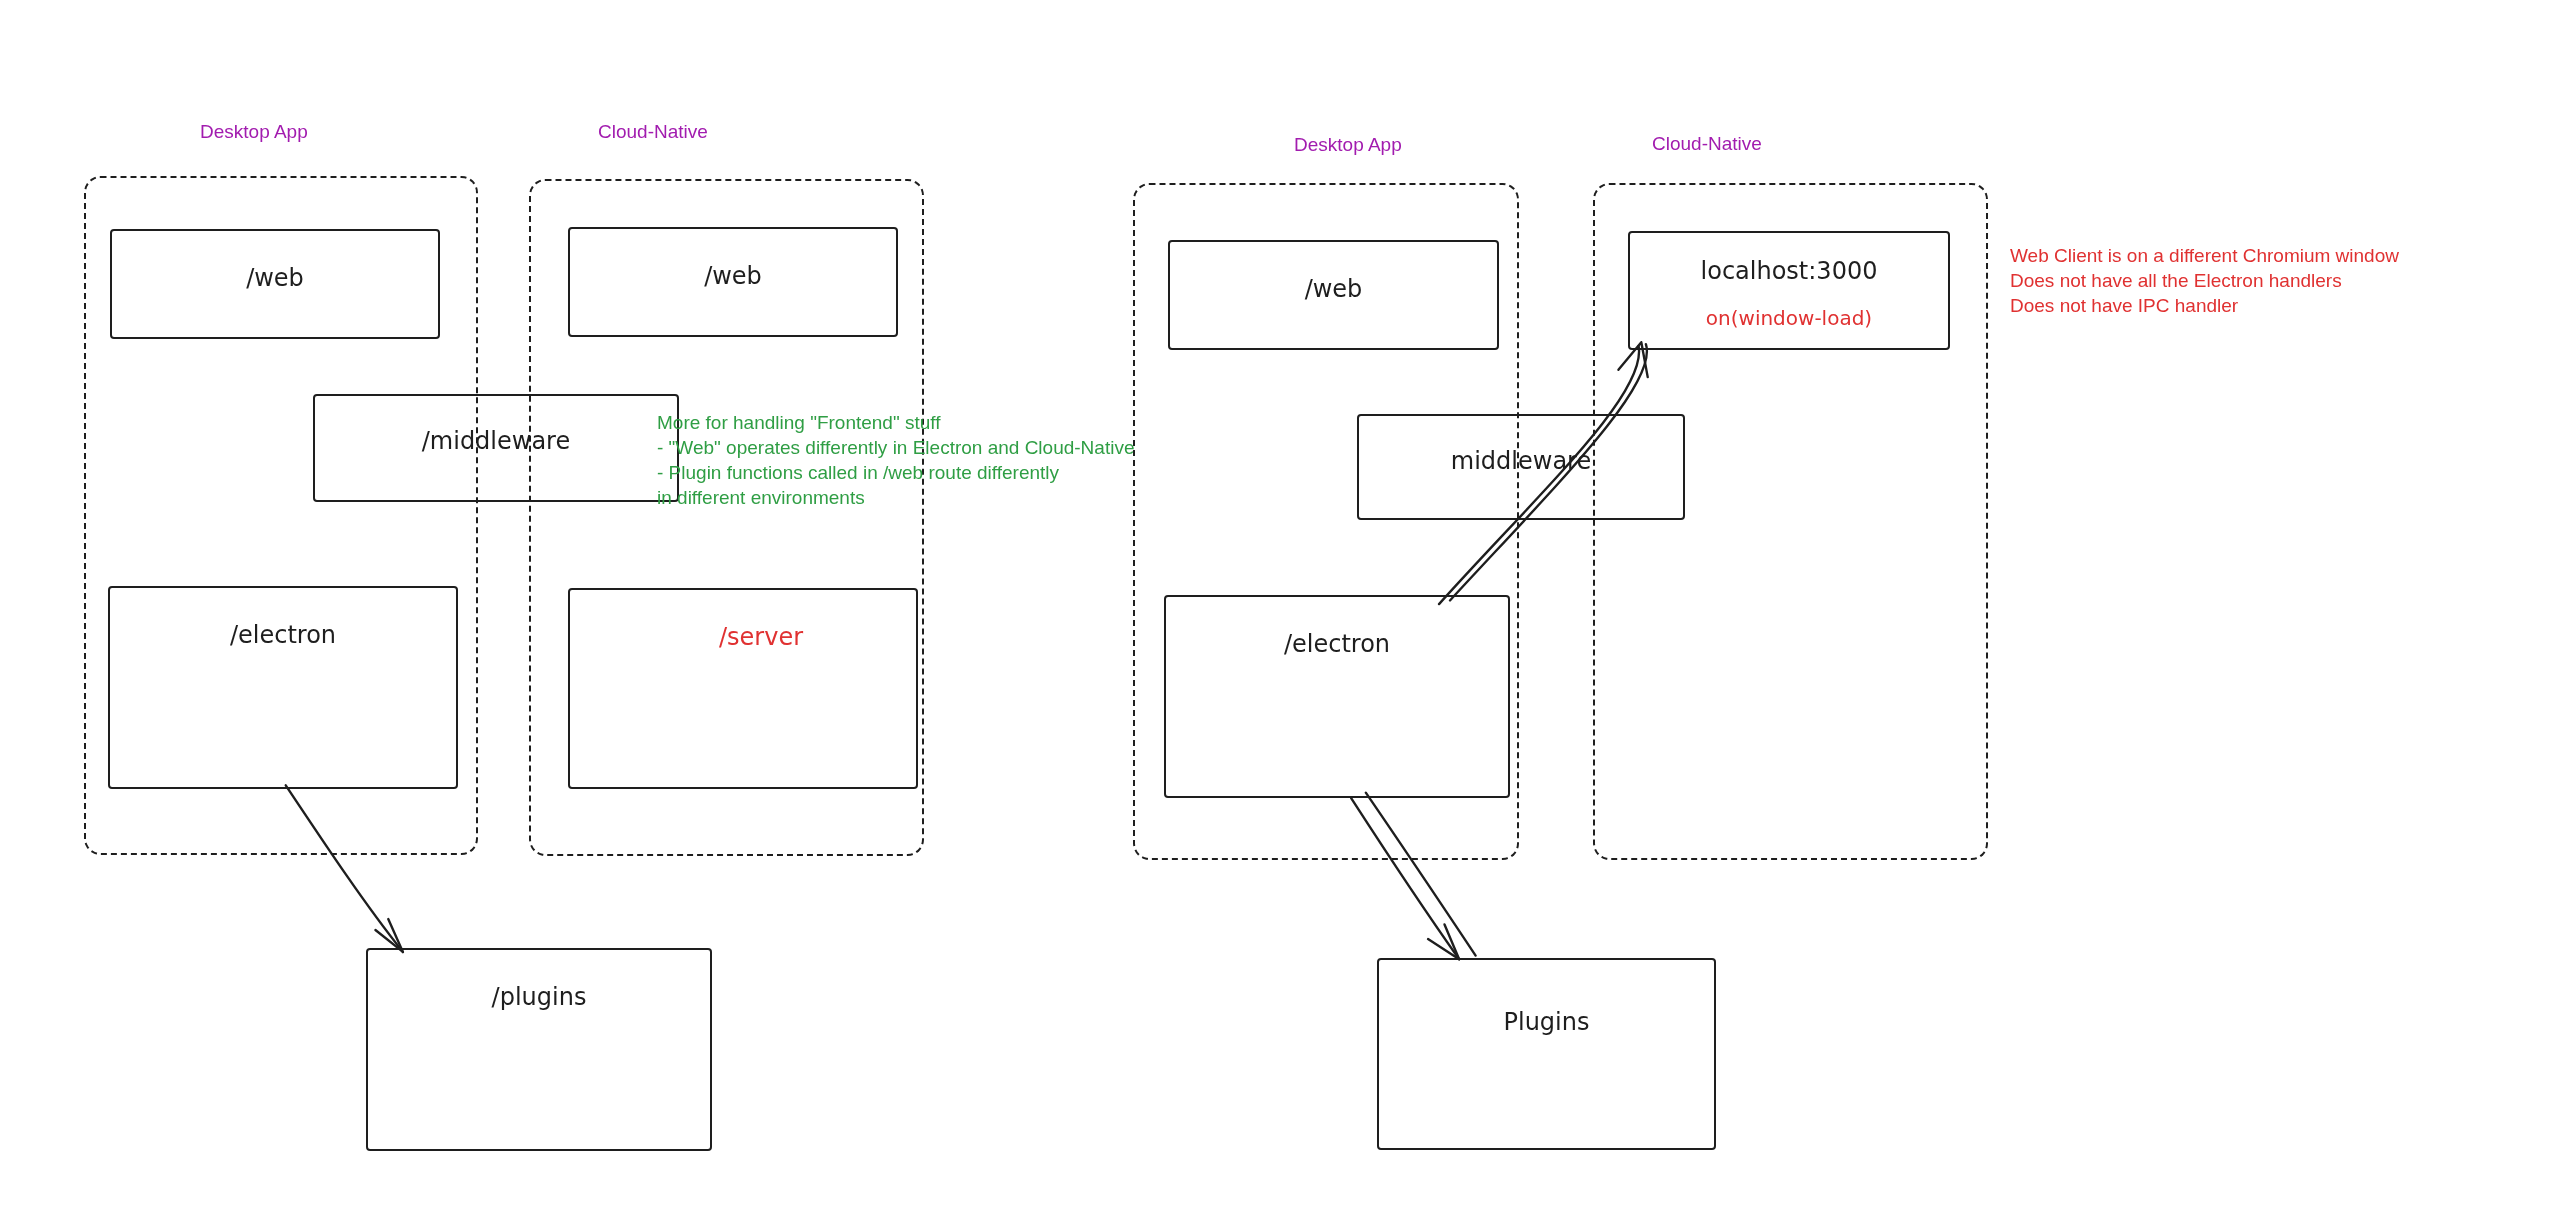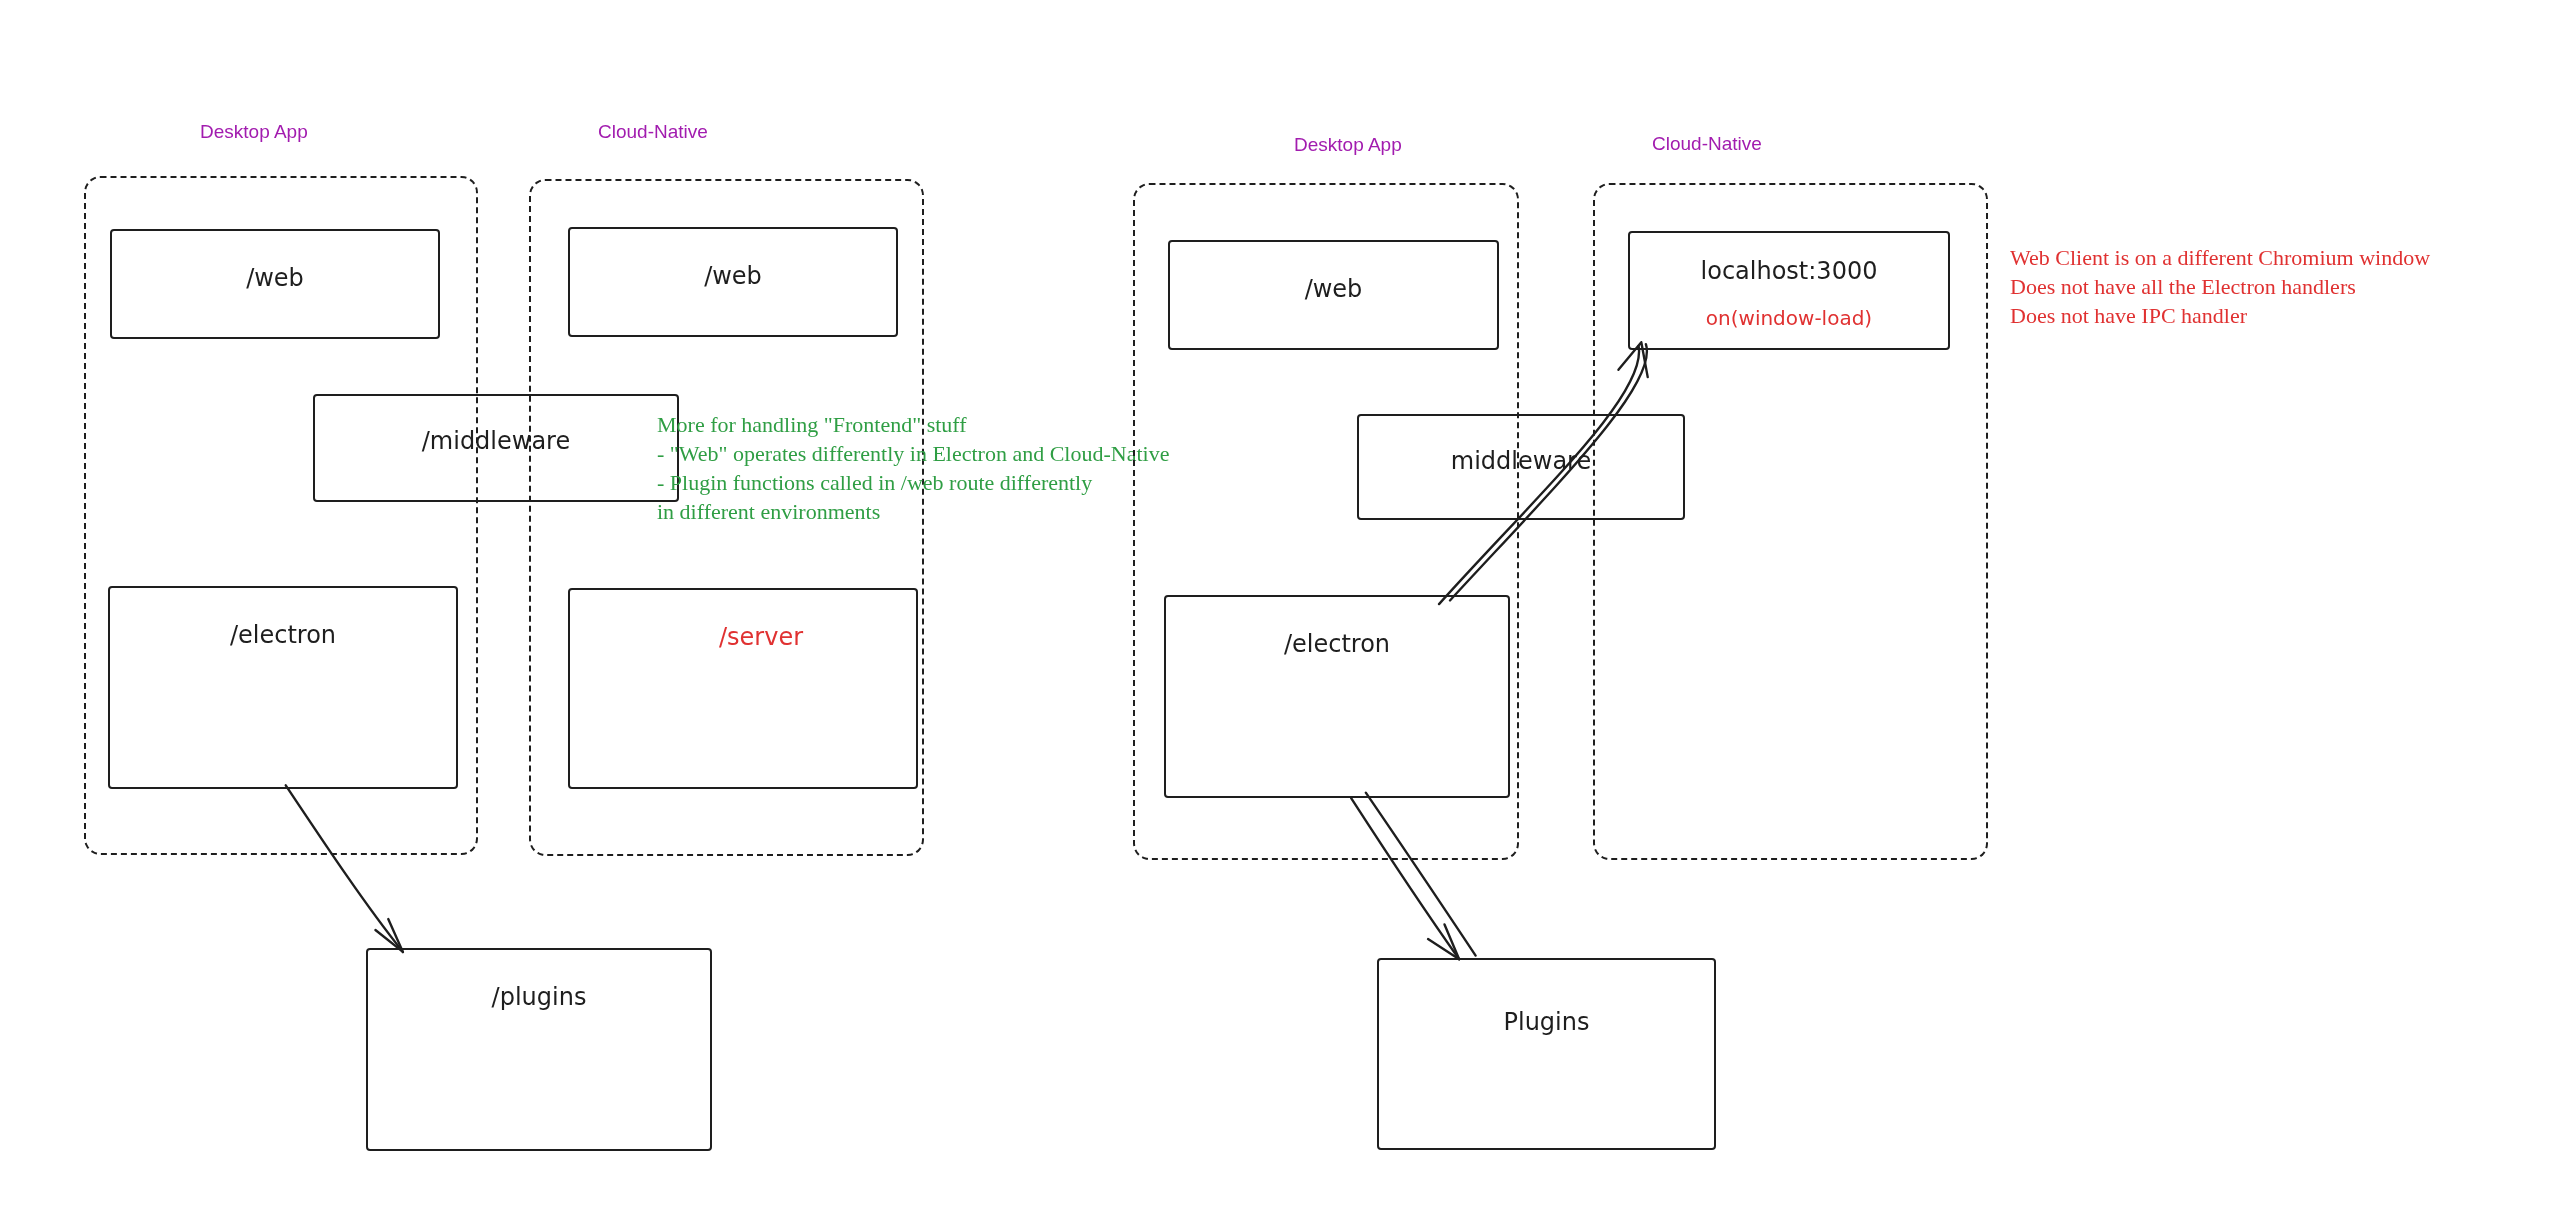--- a/index.html
+++ b/index.html
@@ -55,22 +55,22 @@
     font-family: "DejaVu Sans", sans-serif;
     font-size: 20px;
     color: #e03131;
     white-space: nowrap;
   }
   .node.red-label .node-label {
     color: #e03131;
   }
   .note {
     position: absolute;
-    font-family: Liberation Serif, serif;
-    font-size: 22px;
+    font-family: Liberation Sans, sans-serif;
+    font-size: 19px;
     line-height: 1.32;
     white-space: pre;
   }
   .note.green { color: #2f9e44; }
   .note.red { color: #e03131; }
   svg.overlay {
     position: absolute;
     left: 0;
     top: 0;
     width: 2576px;

